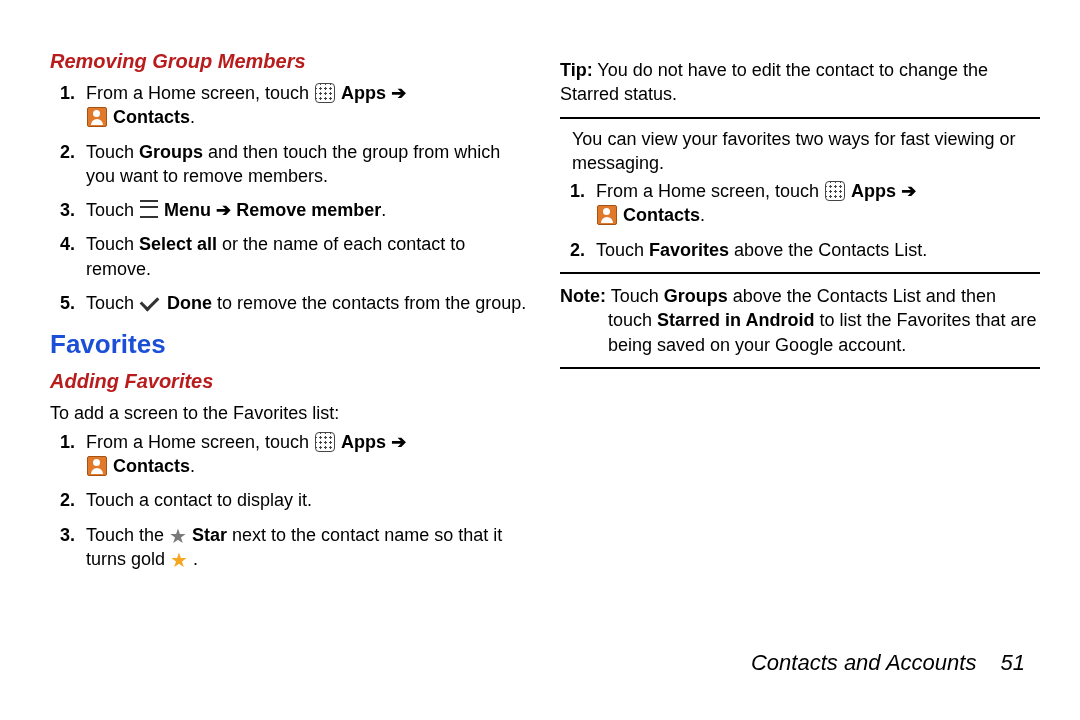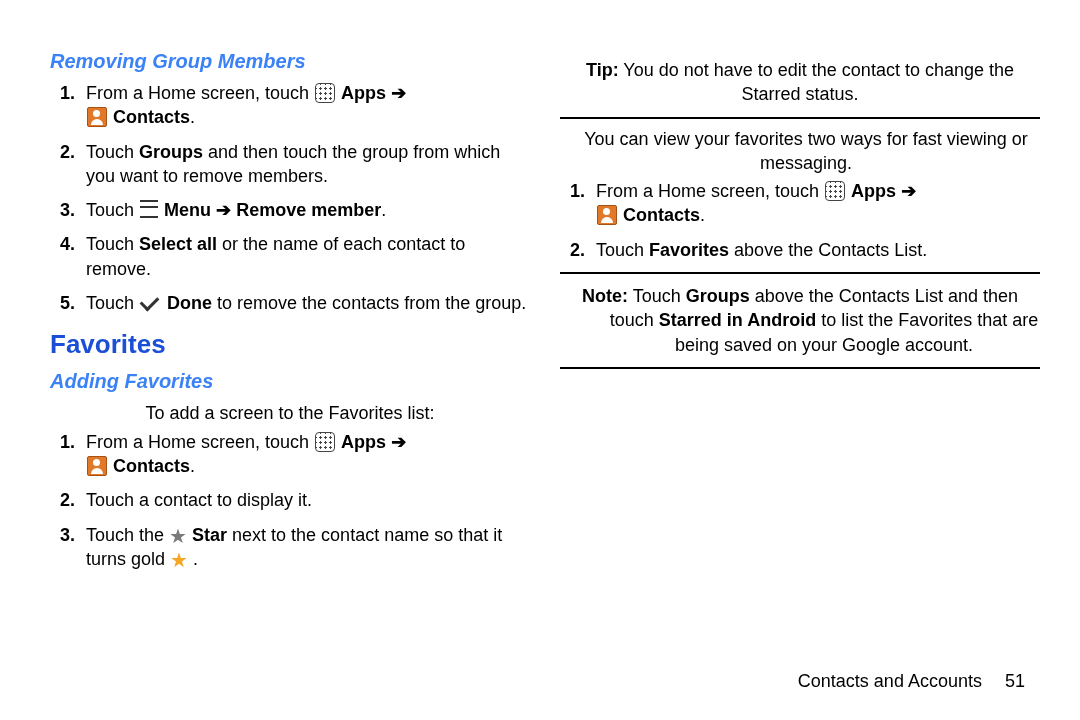--- a/index.html
+++ b/index.html
@@ -15,36 +15,35 @@
   }
   .page {
     display: flex;
     padding: 40px 40px 0 50px;
     column-gap: 30px;
   }
   .col {
     width: 480px;
   }
   h3.sub {
-    color: #3b82f6;
+    color: #b91c1c;
     font-style: italic;
     font-weight: bold;
     font-size: 20px;
     margin: 10px 0 8px 0;
   }
   h2.section {
     color: #1a4fd6;
     font-weight: bold;
     font-size: 26px;
     margin: 14px 0 8px 0;
   }
   p {
     margin: 4px 0;
     line-height: 1.35;
-    text-align: center;
   }
   .indent {
     margin-left: 12px;
   }
   ol {
     margin: 4px 0 4px 30px;
     padding: 0;
   }
   ol li {
     margin-bottom: 10px;
@@ -125,23 +124,24 @@
   .ico-star {
     color:#f5a623;
     font-size:20px;
     line-height:0;
     vertical-align:-2px;
   }
   .ico-star.gray { color:#7a7a7a; }
 
   .footer {
     position: absolute;
-    bottom: 28px;
+    bottom: 44px;
     right: 55px;
-    font-size: 18px;
+    font-size: 22px;
+    font-style: italic;
   }
   .footer .pnum { margin-left: 18px; }
 </style>
 </head>
 <body>
 
 <div class="page">
 
   <div class="col">
 

